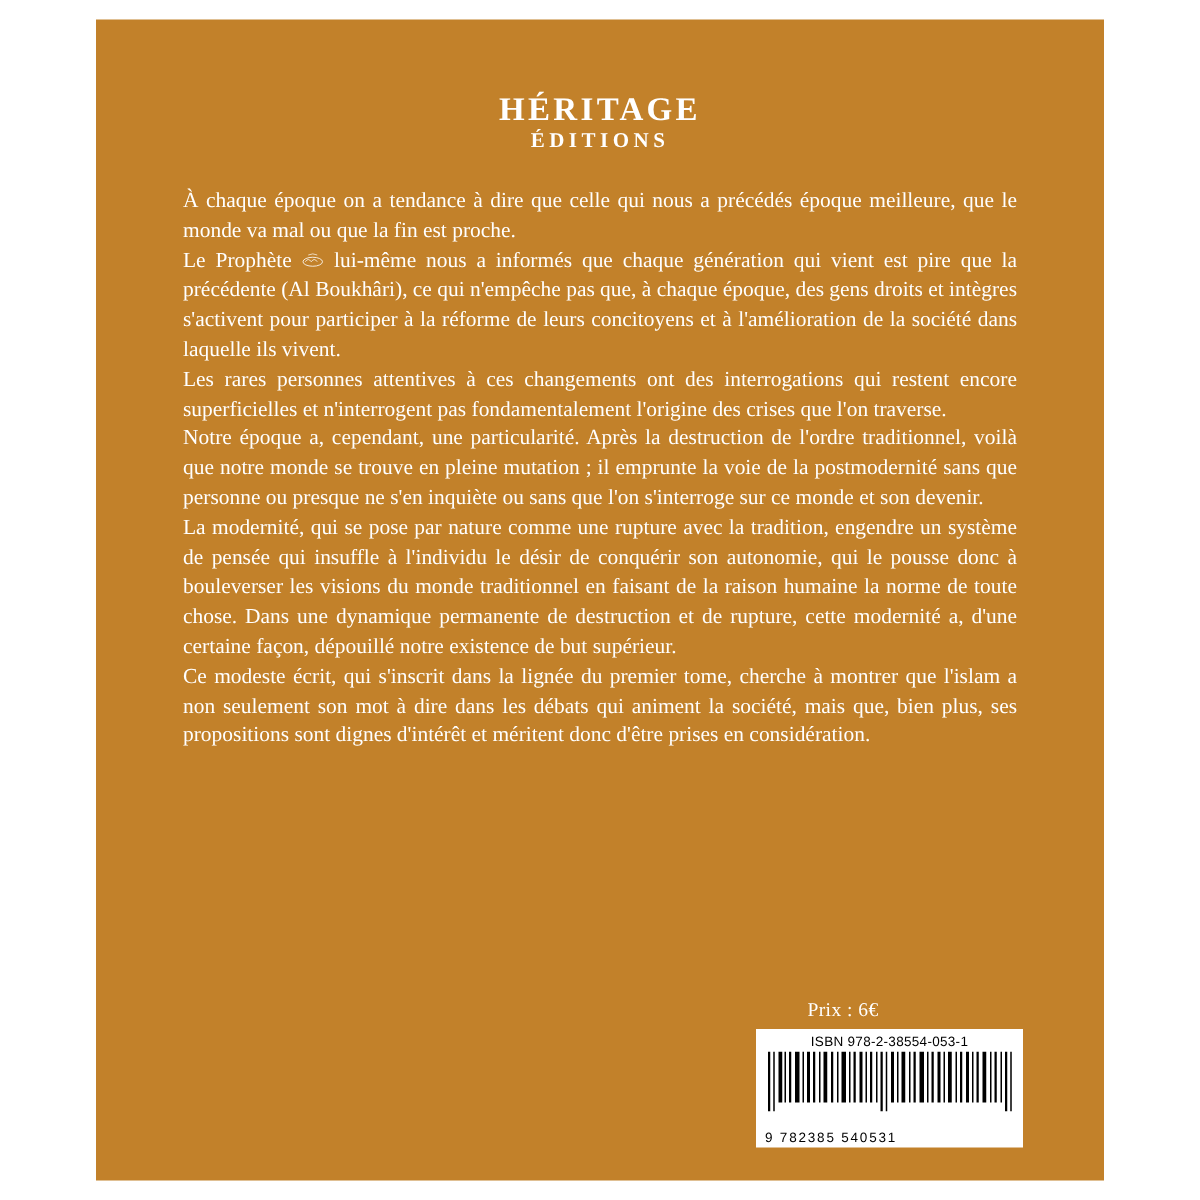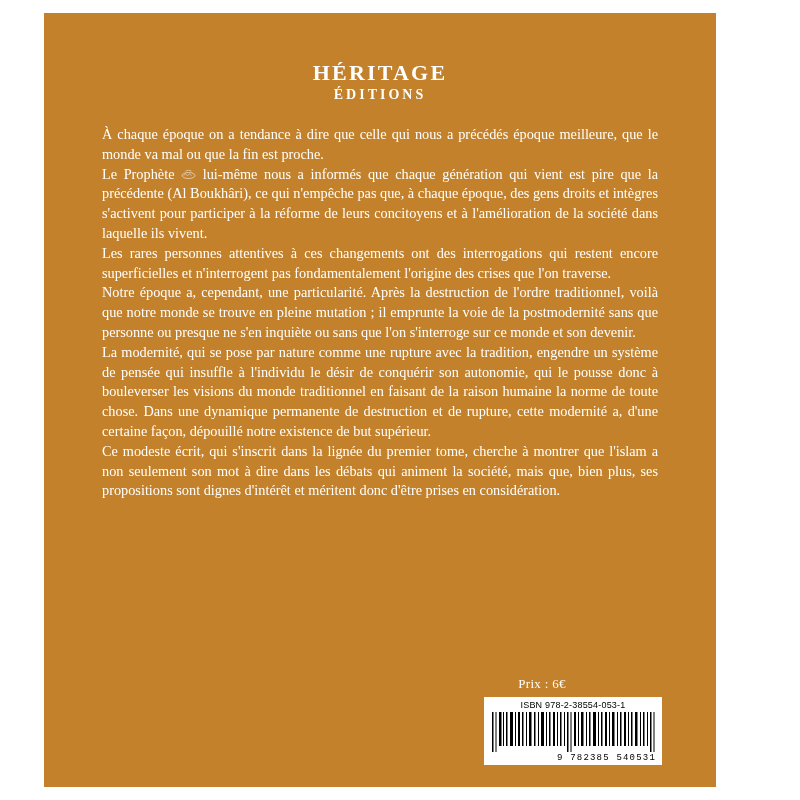--- a/index.html
+++ b/index.html
@@ -10,21 +10,21 @@
     width: 800px;
     height: 800px;
     background: #ffffff;
     font-family: "Liberation Serif", serif;
   }
   .page {
     position: relative;
     width: 800px;
     height: 800px;
     box-sizing: border-box;
-    padding: 13px 64px 13px 44px;
+    padding: 13px 64px 13px 64px;
   }
   .cover {
     position: relative;
     width: 672px;
     height: 774px;
     background: #c2812a;
     box-sizing: border-box;
     padding: 34px 52px 18px 52px;
     overflow: hidden;
   }
@@ -100,26 +100,26 @@
     text-align: center;
     letter-spacing: 0.2px;
     margin-bottom: 2px;
   }
   .bars {
     height: 40px;
     width: 100%;
     display: block;
   }
   .barnums {
-    font-family: Liberation Mono, monospace;
+    font-family: Liberation Sans, sans-serif;
     font-size: 9px;
     color: #000000;
     letter-spacing: 1.2px;
-    text-align: right;
-    margin-top: 1px;
+    text-align: left;
+    margin-top: 12px;
   }
 </style>
 </head>
 <body>
 
 <div class="page">
   <div class="cover">
 
     <div class="logo">
       <div class="logo-title">HÉRITAGE</div>

